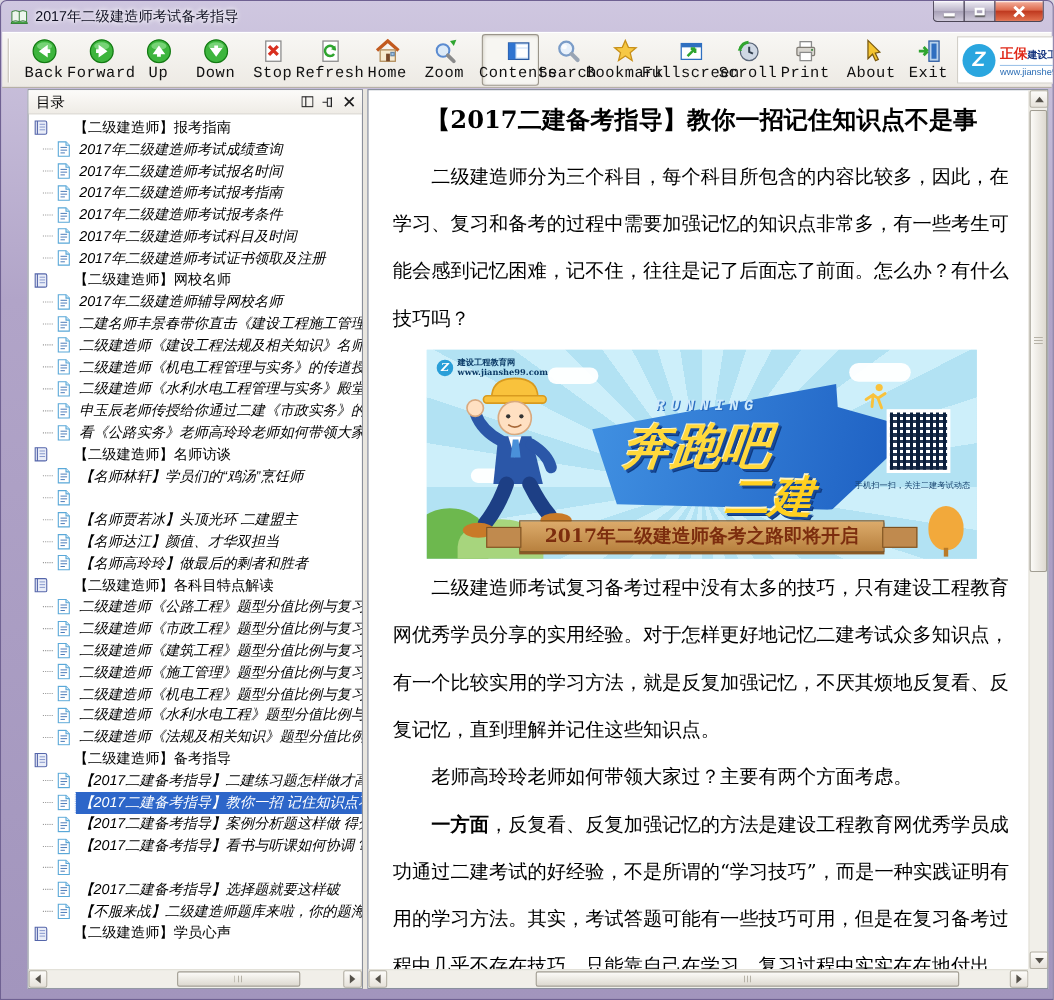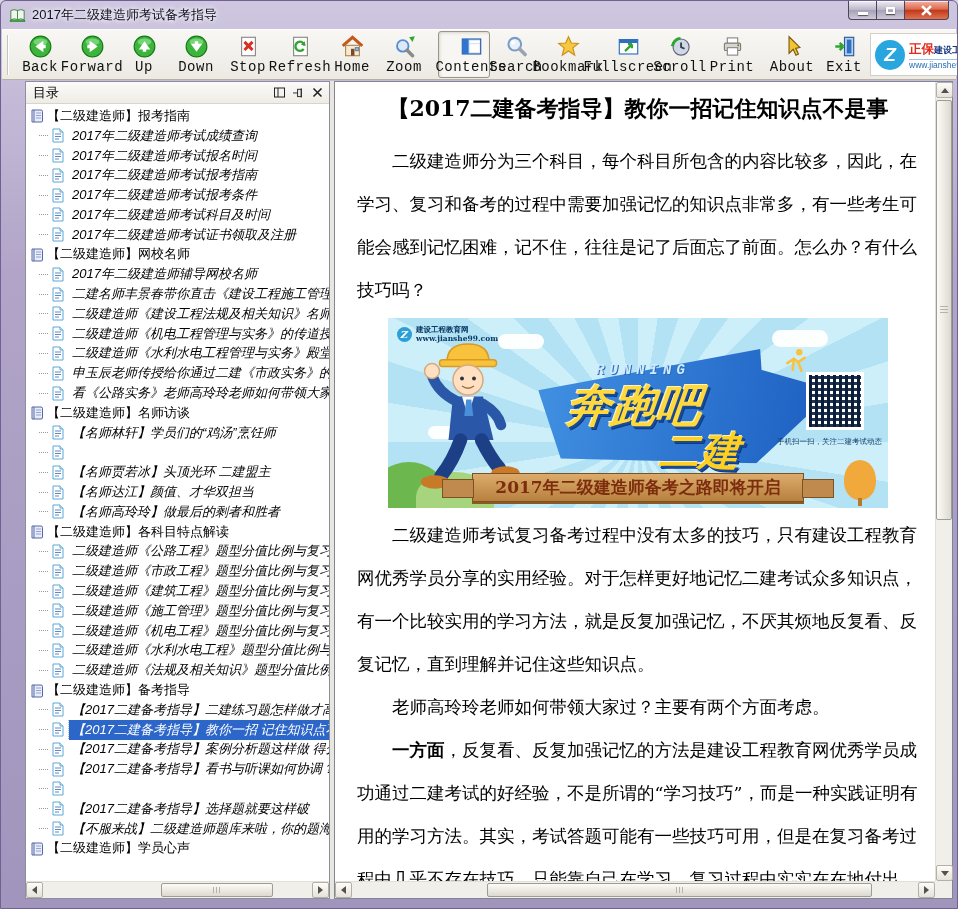--- a/index.html
+++ b/index.html
@@ -43,21 +43,21 @@
   
   .main{position:absolute;top:80px;left:4px;right:4px;bottom:9px;display:flex;margin-left:20px;}
   .sidebar{width:305px;background:#fff;border:1px solid #8a8f9b;display:flex;flex-direction:column;}
   .side-header{height:22px;flex:none;display:flex;align-items:center;padding:0 3px 0 7px;
     background:linear-gradient(#fcfbf9,#efece6);border-bottom:1px solid #d8d5ce;}
   .side-title{font-size:13px;flex:1;}
   .shbtn{width:18px;height:16px;display:flex;align-items:center;justify-content:center;margin-left:1px;}
   .shbtn svg{width:11px;height:11px;display:block;}
   .tree{flex:1;overflow:hidden;padding:2px 0 0 2px;}
   .trow{height:19.8px;display:flex;align-items:center;white-space:nowrap;overflow:hidden;font-size:13px;color:#000;}
-  .trow.parent{padding-left:2px;gap:1px;align-items:center;}
+  .trow.parent{padding-left:2px;gap:21px;align-items:center;}
   .trow.child{padding-left:11px;}
   .conn{width:9px;border-top:1px dotted #9a9a9a;margin-right:3px;flex:none;}
   .ticn{flex:none;display:flex;}
   .ticn svg{width:14px;height:15px;display:block;}
   .plabel{padding:1px 2px;}
   .clabel{padding:1px 3px;margin-left:4px;font-style:italic;}
   .clabel.sel{background:#2d66c9;color:#fff;outline:1px dotted #9db9ea;}
   .side-hscroll,.hscroll2{height:17px;flex:none;background:#f1efe9;border-top:1px solid #e2dfd8;display:flex;align-items:center;}
   .harrow,.varrow{width:17px;height:16px;flex:none;background:linear-gradient(#fdfcfa,#e6e2da);border:1px solid #b4b0a5;border-radius:2px;
     display:flex;align-items:center;justify-content:center;}

